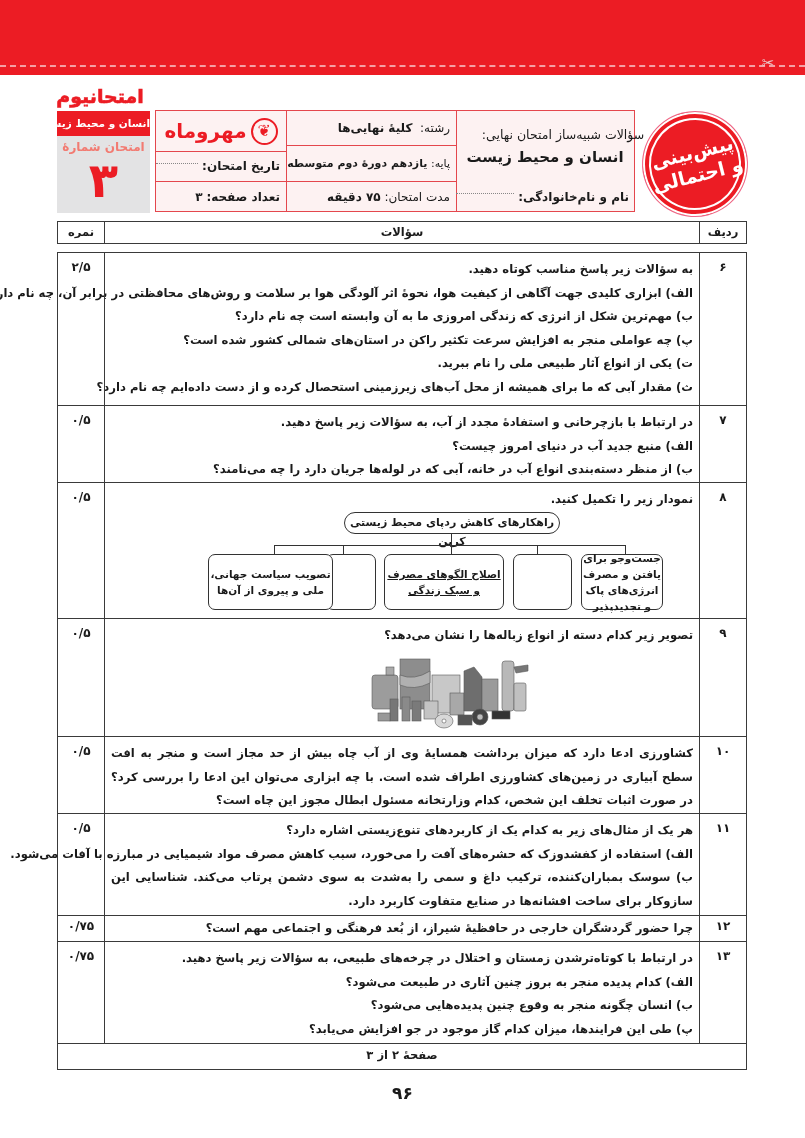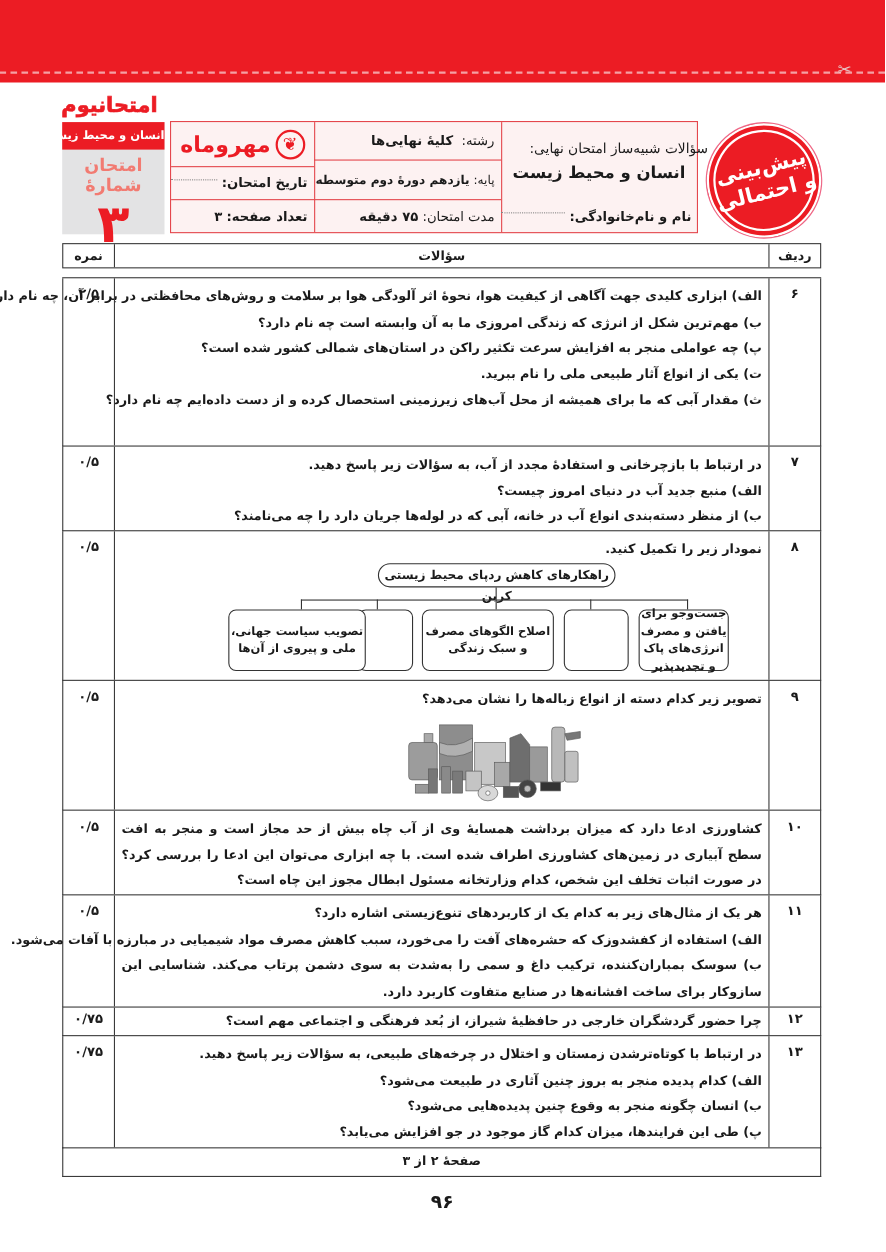--- a/index.html
+++ b/index.html
@@ -7,21 +7,21 @@
   body { position: relative; font-family: "DejaVu Sans", sans-serif; color: #1a1a1a; direction: rtl; }
 
   .top-band { position: absolute; left: 0; top: 0; width: 805px; height: 75px; background: #ec1c24; }
   .cut-line { position: absolute; left: 0; top: 65px; width: 805px; height: 0; border-top: 2px dashed #f4a0a4; }
   .scissors { position: absolute; left: 762px; top: 56px; font-size: 15px; color: #e8c9ca; direction: ltr; line-height: 1; }
 
   
   .brand-word { position: absolute; left: 52px; top: 85px; width: 96px; text-align: center; font-size: 19px; font-weight: bold; color: #ec1c24; letter-spacing: -0.5px; -webkit-text-stroke: 0.6px #ec1c24; }
   .brand-block { position: absolute; left: 57px; top: 111px; width: 93px; height: 102px; background: #e3e3e4; }
   .brand-subject { height: 25px; background: #ec1c24; color: #fff; font-size: 10.5px; font-weight: bold; text-align: center; line-height: 25px; white-space: nowrap; }
-  .brand-exam-label { text-align: center; color: #f27b72; font-size: 16px; font-weight: bold; margin-top: 4px; }
+  .brand-exam-label { text-align: center; color: #f27b72; font-size: 12px; font-weight: bold; margin-top: 4px; }
   .brand-exam-num { text-align: center; color: #ec1c24; font-size: 48px; font-weight: bold; line-height: 52px; }
 
   
   .hdr { position: absolute; left: 155px; top: 110px; width: 480px; height: 102px; border: 1.5px solid #e4474d; background: #fdf2f2; }
   .hdr .cell { position: absolute; border-color: #e4474d; border-style: solid; border-width: 0; display: flex; align-items: center; font-size: 12px; white-space: nowrap; }
   .hdr .v { position: absolute; top: 0; bottom: 0; width: 0; border-left: 1.5px solid #e4474d; }
   .hdr .h { position: absolute; height: 0; border-top: 1.5px solid #e4474d; }
   .logo-wrap { display: flex; align-items: center; gap: 4px; }
   .logo-circle { width: 27px; height: 27px; border-radius: 50%; border: 2px solid #ec1c24; display: flex; align-items: center; justify-content: center; color: #ec1c24; font-size: 16px; line-height: 1; }
   .logo-text { color: #ec1c24; font-size: 20px; font-weight: bold; }
@@ -125,20 +125,21 @@
   <div class="hn">ردیف</div>
   <div class="hq">سؤالات</div>
   <div class="hs">نمره</div>
 </div>
 
 <div style="position:absolute; left:57px; top:252px; width:690px; border-top:1.5px solid #3a3a3a;"></div>
 
 <div class="row" style="top:253px; height:153px;">
   <div class="c-num">۶</div>
   <div class="c-q">
+    <span class="line">به سؤالات زیر پاسخ مناسب کوتاه دهید.</span>
     <span class="line" style="letter-spacing:-0.25px;">الف) ابزاری کلیدی جهت آگاهی از کیفیت هوا، نحوهٔ اثر آلودگی هوا بر سلامت و روش‌های محافظتی در برابر آن، چه نام دارد؟</span>
     <span class="line">ب) مهم‌ترین شکل از انرژی که زندگی امروزی ما به آن وابسته است چه نام دارد؟</span>
     <span class="line">پ) چه عواملی منجر به افزایش سرعت تکثیر راکن در استان‌های شمالی کشور شده است؟</span>
     <span class="line">ت) یکی از انواع آثار طبیعی ملی را نام ببرید.</span>
     <span class="line">ث) مقدار آبی که ما برای همیشه از محل آب‌های زیرزمینی استحصال کرده و از دست داده‌ایم چه نام دارد؟</span>
   </div>
   <div class="c-score">۲/۵</div>
 </div>
 
 <div class="row" style="top:406px; height:77px;">
@@ -161,21 +162,21 @@
       <div class="dg-line" style="left:346px; top:51px; width:1.3px; height:11px;"></div>
       <div class="dg-line" style="left:169px; top:62px; width:352px; height:1.3px;"></div>
       <div class="dg-line" style="left:169px; top:62px; width:1.3px; height:9px;"></div>
       <div class="dg-line" style="left:238px; top:62px; width:1.3px; height:9px;"></div>
       <div class="dg-line" style="left:346px; top:62px; width:1.3px; height:9px;"></div>
       <div class="dg-line" style="left:432px; top:62px; width:1.3px; height:9px;"></div>
       <div class="dg-line" style="left:520px; top:62px; width:1.3px; height:9px;"></div>
 
       <div class="dg-box" style="left:476px; width:82px;">جست‌وجو برای یافتن و مصرف انرژی‌های پاک و تجدیدپذیر</div>
       <div class="dg-box" style="left:408px; width:59px;"></div>
-      <div class="dg-box" style="left:279px; width:120px;">اصلاح الگوهای مصرف و سبک زندگی</div>
+      <div class="dg-box" style="left:279px; width:120px;text-decoration:underline;">اصلاح الگوهای مصرف و سبک زندگی</div>
       <div class="dg-box" style="left:221px; width:50px;"></div>
       <div class="dg-box" style="left:103px; width:125px;">تصویب سیاست جهانی، ملی و پیروی از آن‌ها</div>
     </div>
   </div>
   <div class="c-score">۰/۵</div>
 </div>
 
 <div class="row" style="top:619px; height:118px;">
   <div class="c-num">۹</div>
   <div class="c-q">

